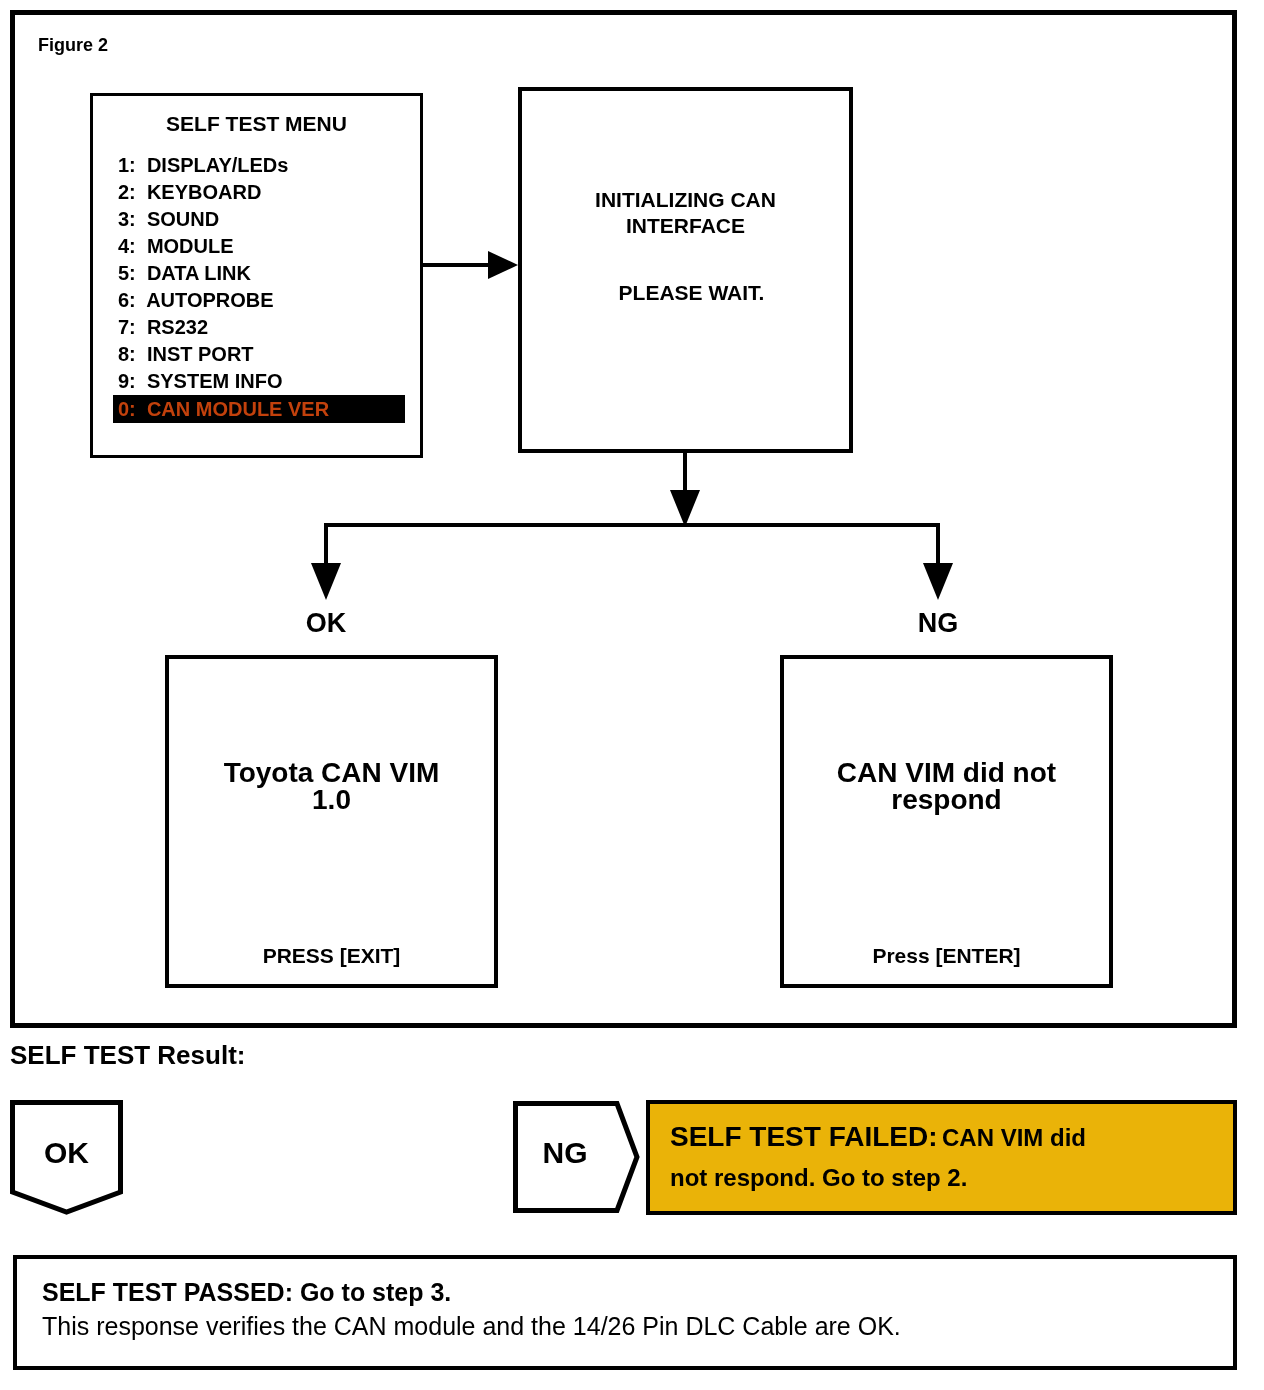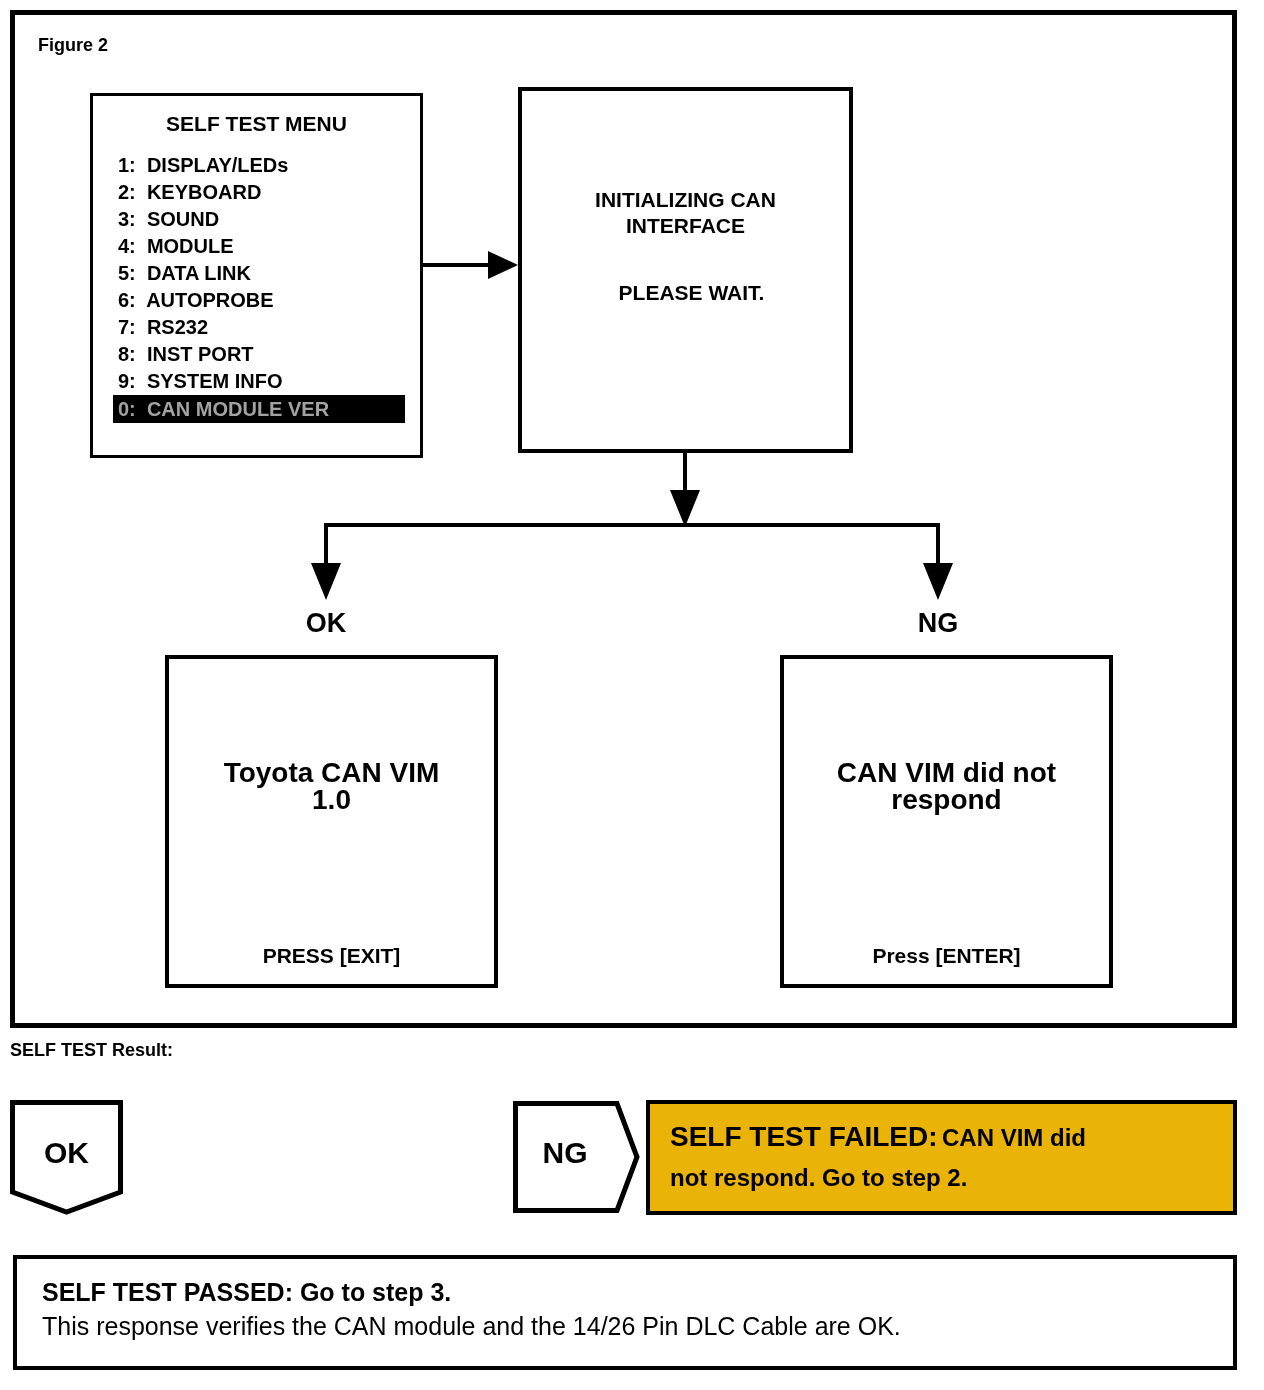--- a/index.html
+++ b/index.html
@@ -10,21 +10,21 @@
   .abs{position:absolute;}
   
   .frame{left:10px;top:10px;width:1227px;height:1018px;border:5px solid #000;box-sizing:border-box;background:#fff;}
   .figure-label{left:33px;top:30px;font-size:18px;font-weight:bold;}
 
   
   .menu-box{left:90px;top:93px;width:333px;height:365px;border:3px solid #000;box-sizing:border-box;background:#fff;}
   .menu-title{margin-top:16px;text-align:center;font-size:21px;font-weight:bold;}
   .menu-items{margin-top:16px;}
   .menu-item{font-size:20px;font-weight:bold;line-height:27px;padding-left:25px;white-space:pre;}
-  .menu-item.highlighted{background:#000;color:#a3a3a3;margin-left:20px;width:292px;padding-left:5px;box-sizing:border-box;line-height:28px;}
+  .menu-item.highlighted{background:#000;color:#c2410c;margin-left:20px;width:292px;padding-left:5px;box-sizing:border-box;line-height:28px;}
 
   
   .init-box{left:518px;top:87px;width:335px;height:366px;border:4px solid #000;box-sizing:border-box;text-align:center;background:#fff;}
   .init-msg{position:absolute;top:96px;left:0;right:0;font-size:21px;font-weight:bold;line-height:26px;}
   .init-msg .wrap{display:inline-block;max-width:250px;}
   .init-wait{position:absolute;top:190px;left:12px;right:0;font-size:21px;font-weight:bold;}
 
   
   .line{background:#000;}
   .tri{width:0;height:0;}
@@ -33,21 +33,21 @@
 
   .branch-label{width:80px;text-align:center;font-size:27px;font-weight:bold;}
 
   
   .screen-box{width:333px;height:333px;border:4px solid #000;box-sizing:border-box;text-align:center;background:#fff;}
   .screen-mid{position:absolute;top:100px;left:0;right:0;font-size:28px;font-weight:bold;line-height:27px;}
   .screen-mid .wrap{display:inline-block;max-width:220px;}
   .screen-action{position:absolute;bottom:16px;left:0;right:0;font-size:21px;font-weight:bold;}
 
   
-  .result-heading{left:10px;top:1040px;font-size:18px;font-weight:bold;}
+  .result-heading{left:10px;top:1040px;font-size:26px;font-weight:bold;}
   .badge{width:127px;}
   .badge svg{display:block;}
   .badge-label{position:absolute;top:36px;left:0;text-align:center;font-size:30px;font-weight:bold;}
 
   .failed-box{left:646px;top:1100px;width:591px;height:115px;border:4px solid #000;box-sizing:border-box;background:#eab308;}
   .failed-text{margin:14px 0 0 20px;line-height:37px;font-weight:bold;}
   .failed-big{font-size:28px;}
   .failed-small{font-size:24px;}
 
   .passed-box{left:13px;top:1255px;width:1224px;height:115px;border:4px solid #000;box-sizing:border-box;background:#fff;}

